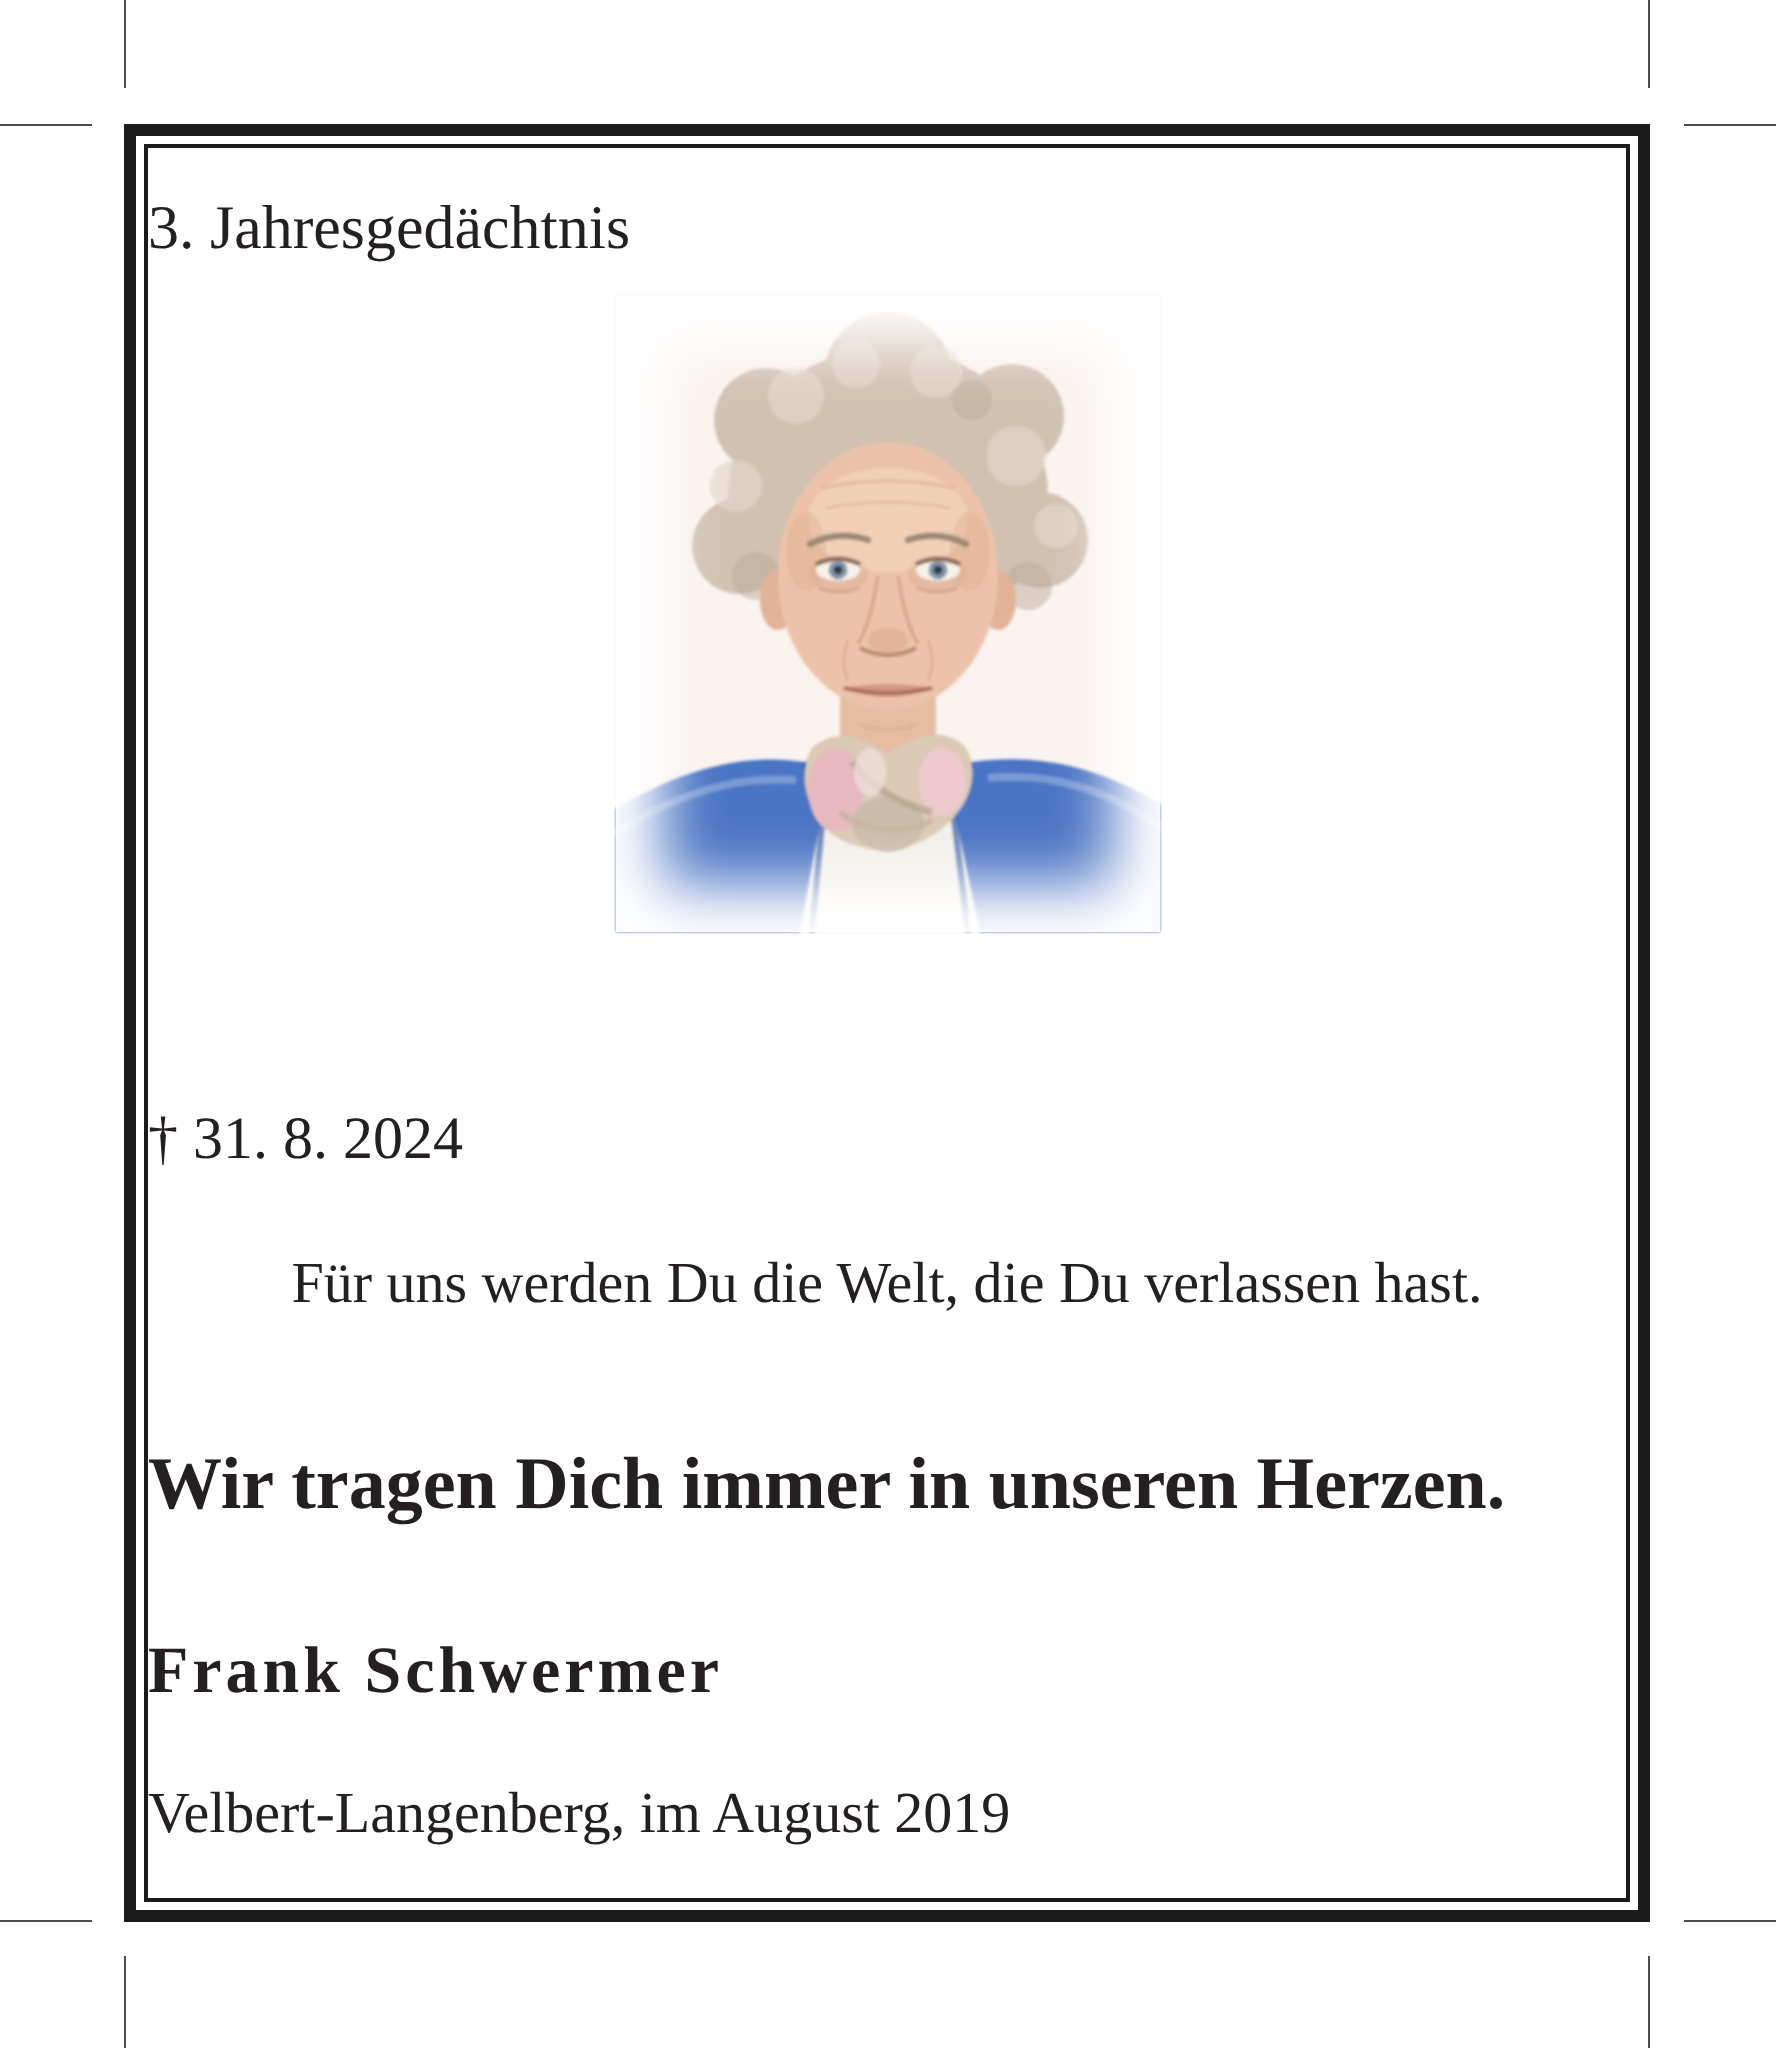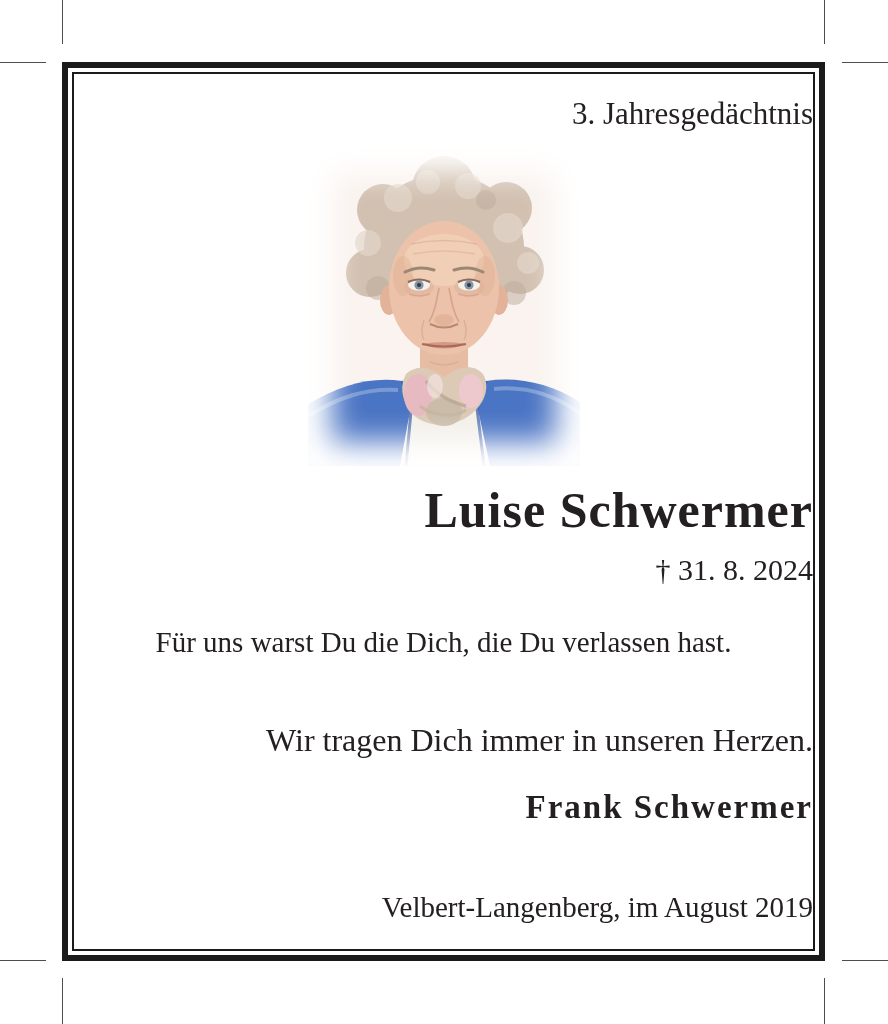--- a/index.html
+++ b/index.html
@@ -31,44 +31,44 @@
     background: #ffffff;
   }
   .frame-inner {
     position: absolute;
     inset: 4px;
     border: 2px solid #1b1b1b;
   }
   .tline {
     position: absolute;
     left: 0; right: 0;
-    text-align: right;
+    text-align: left;
     line-height: 1.15;
     white-space: nowrap;
   }
   .occasion  { top: 22px;  font-size: 31px; }
   .photo-wrap {
     position: absolute;
     top: 74px; left: 50%;
     width: 272px; height: 318px;
     margin-left: -136px;
   }
   .photo-wrap svg { display: block; filter: blur(0.7px); }
   .photo-fade {
     position: absolute; inset: 0;
     box-shadow: inset 0 0 30px 24px #ffffff;
     pointer-events: none;
   }
   .deceased-name { top: 408px; font-size: 50px; font-weight: bold; letter-spacing: 1px; }
   .death-date    { top: 479px; font-size: 30px; }
   .verse         { position: absolute; top: 549px; left: 0; right: 0; text-align: center; font-size: 29px; line-height: 38px; }
-  .remembrance   { top: 648px; font-size: 32px; }
+  .remembrance   { top: 648px; font-size: 37px; font-weight: bold; }
   .mourner-1     { top: 694px; font-size: 33px; font-weight: bold; letter-spacing: 2px; }
-  .mourner-2     { top: 715px; font-size: 33px; font-weight: bold; letter-spacing: 2px; margin-left: 28px; }
-  .closing       { top: 817px; font-size: 29px; padding-left: 16px; }
+  .mourner-2     { top: 744px; font-size: 33px; font-weight: bold; letter-spacing: 2px; }
+  .closing       { top: 817px; font-size: 29px; }
 </style>
 </head>
 <body>
 
 <div class="page">
 
   <div class="crop tl-v"></div>
   <div class="crop tl-h"></div>
   <div class="crop tr-v"></div>
   <div class="crop tr-h"></div>
@@ -164,25 +164,24 @@
           <ellipse cx="110" cy="247" rx="14" ry="21" fill="#e7b9c0"></ellipse>
           <ellipse cx="163" cy="243" rx="12" ry="17" fill="#edc9cd"></ellipse>
           <ellipse cx="136" cy="264" rx="18" ry="14" fill="#cbbca9"></ellipse>
           <path d="M118,233 C128,246 142,254 158,258" stroke="#b5a490" stroke-width="3.5" fill="none" opacity="0.7"></path>
           <path d="M112,258 C124,268 146,270 158,262" stroke="#c3b29e" stroke-width="3" fill="none" opacity="0.7"></path>
           <ellipse cx="127" cy="238" rx="8" ry="12" fill="#f1e3df" opacity="0.7"></ellipse>
         </svg>
         <div class="photo-fade"></div>
       </div>
 
-      <div class="tline deceased-name">Luise Schwermer</div>
       <div class="tline death-date">† 31. 8. 2024</div>
 
       <div class="verse">
-        <div>Für uns warst Du die Dich, die Du verlassen hast.</div>
+        <div>Für uns werden Du die Welt, die Du verlassen hast.</div>
       </div>
 
       <div class="tline remembrance">Wir tragen Dich immer in unseren Herzen.</div>
       <div class="tline mourner-2">Frank Schwermer</div>
       <div class="tline closing">Velbert-Langenberg, im August 2019</div>
 
     </div>
   </div>
 </div>
 

